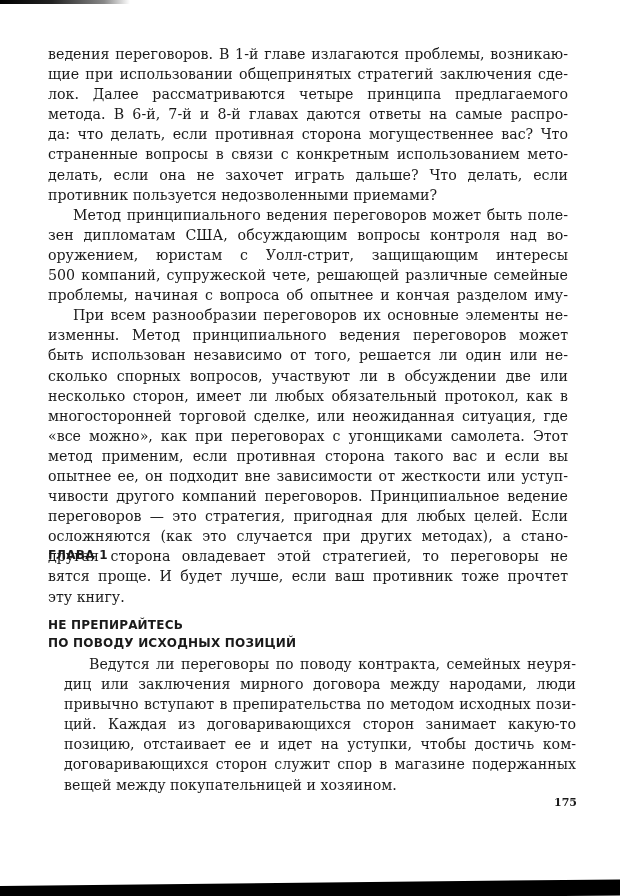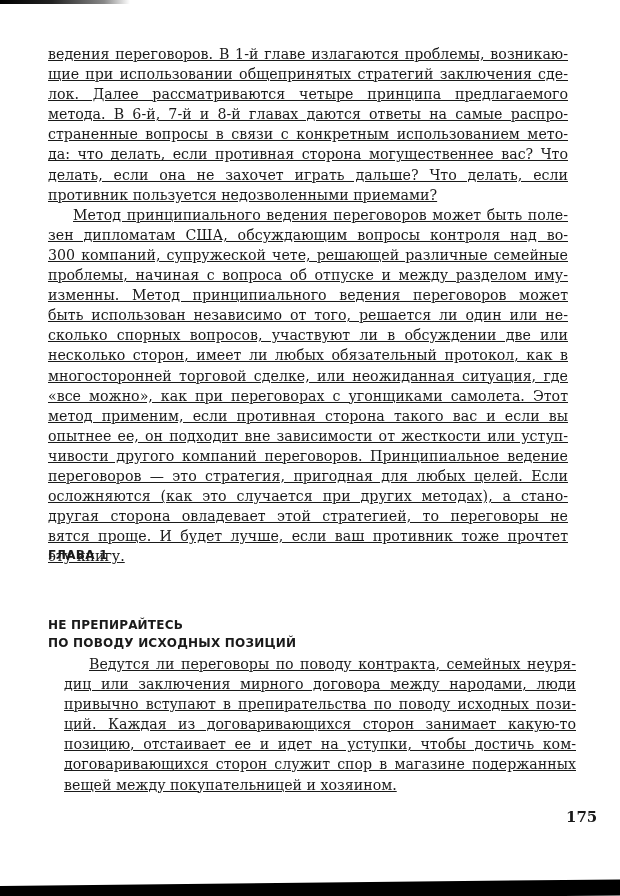--- a/index.html
+++ b/index.html
@@ -45,21 +45,20 @@
       line-height: 20.1px;
       text-align: justify;
       text-align-last: auto;
     }
     .para .line {
       display: block;
       text-align: justify;
       text-align-last: justify;
       white-space: nowrap;
       height: 20.1px;
-      text-decoration: underline;
     }
     .para .line.last {
       text-align-last: left;
     }
     .para .line.indent {
       text-indent: 25px;
     }
     .chapter-label {
       position: absolute;
       left: 48px;
@@ -85,51 +84,53 @@
     .body2 {
       position: absolute;
       left: 64px;
       top: 654px;
       width: 512px;
     }
     .page-number {
       position: absolute;
       left: 550px;
       top: 792px;
-      font-size: 15px;
+      font-size: 11px;
       font-weight: bold;
-      margin: 16px;
+      margin: 4px;
     }
   </style>
 </head>
 <body>
 
 <div class="scan-edge-top"></div>
 
 <div class="page">
 
   <p class="para">
     <span class="line">ведения переговоров. В 1-й главе излагаются проблемы, возникаю-</span>
     <span class="line">щие при использовании общепринятых стратегий заключения сде-</span>
     <span class="line">лок. Далее рассматриваются четыре принципа предлагаемого</span>
     <span class="line">метода. В 6-й, 7-й и 8-й главах даются ответы на самые распро-</span>
+    <span class="line">да: что делать, если противная сторона могущественнее вас? Что</span>
     <span class="line">страненные вопросы в связи с конкретным использованием мето-</span>
-    <span class="line">да: что делать, если противная сторона могущественнее вас? Что</span>
     <span class="line">делать, если она не захочет играть дальше? Что делать, если</span>
     <span class="line last">противник пользуется недозволенными приемами?</span>
   </p>
 
   <p class="para">
     <span class="line indent">Метод принципиального ведения переговоров может быть поле-</span>
     <span class="line">зен дипломатам США, обсуждающим вопросы контроля над во-</span>
-    <span class="line">300 компаний, супружеской чете, решающей различные семейные</span>
-    <span class="line">проблемы, начиная с вопроса об отпуске и между разделом иму-</span>
+    <span class="line">оружением, юристам с Уолл-стрит, защищающим интересы</span>
+    <span class="line">500 компаний, супружеской чете, решающей различные семейные</span>
+    <span class="line">проблемы, начиная с вопроса об опытнее и кончая разделом иму-</span>
   </p>
 
   <p class="para">
+    <span class="line indent">При всем разнообразии переговоров их основные элементы не-</span>
     <span class="line">изменны. Метод принципиального ведения переговоров может</span>
     <span class="line">быть использован независимо от того, решается ли один или не-</span>
     <span class="line">сколько спорных вопросов, участвуют ли в обсуждении две или</span>
     <span class="line">несколько сторон, имеет ли любых обязательный протокол, как в</span>
     <span class="line">многосторонней торговой сделке, или неожиданная ситуация, где</span>
     <span class="line">«все можно», как при переговорах с угонщиками самолета. Этот</span>
     <span class="line">метод применим, если противная сторона такого вас и если вы</span>
     <span class="line">опытнее ее, он подходит вне зависимости от жесткости или уступ-</span>
     <span class="line">чивости другого компаний переговоров. Принципиальное ведение</span>
     <span class="line">переговоров — это стратегия, пригодная для любых целей. Если</span>
@@ -144,21 +145,21 @@
 
 <h1 class="chapter-title">
   <span>НЕ ПРЕПИРАЙТЕСЬ</span>
   <span>ПО ПОВОДУ ИСХОДНЫХ ПОЗИЦИЙ</span>
 </h1>
 
 <div class="body2">
   <p class="para">
     <span class="line indent">Ведутся ли переговоры по поводу контракта, семейных неуря-</span>
     <span class="line">диц или заключения мирного договора между народами, люди</span>
-    <span class="line">привычно вступают в препирательства по поводу исходных пози-</span>
+    <span class="line">привычно вступают в препирательства по методом исходных пози-</span>
     <span class="line">ций. Каждая из договаривающихся сторон занимает какую-то</span>
     <span class="line">позицию, отстаивает ее и идет на уступки, чтобы достичь ком-</span>
     <span class="line">договаривающихся сторон служит спор в магазине подержанных</span>
     <span class="line last">вещей между покупательницей и хозяином.</span>
   </p>
 </div>
 
 <p class="page-number">175</p>
 
 <div class="scan-edge-bottom"></div>

